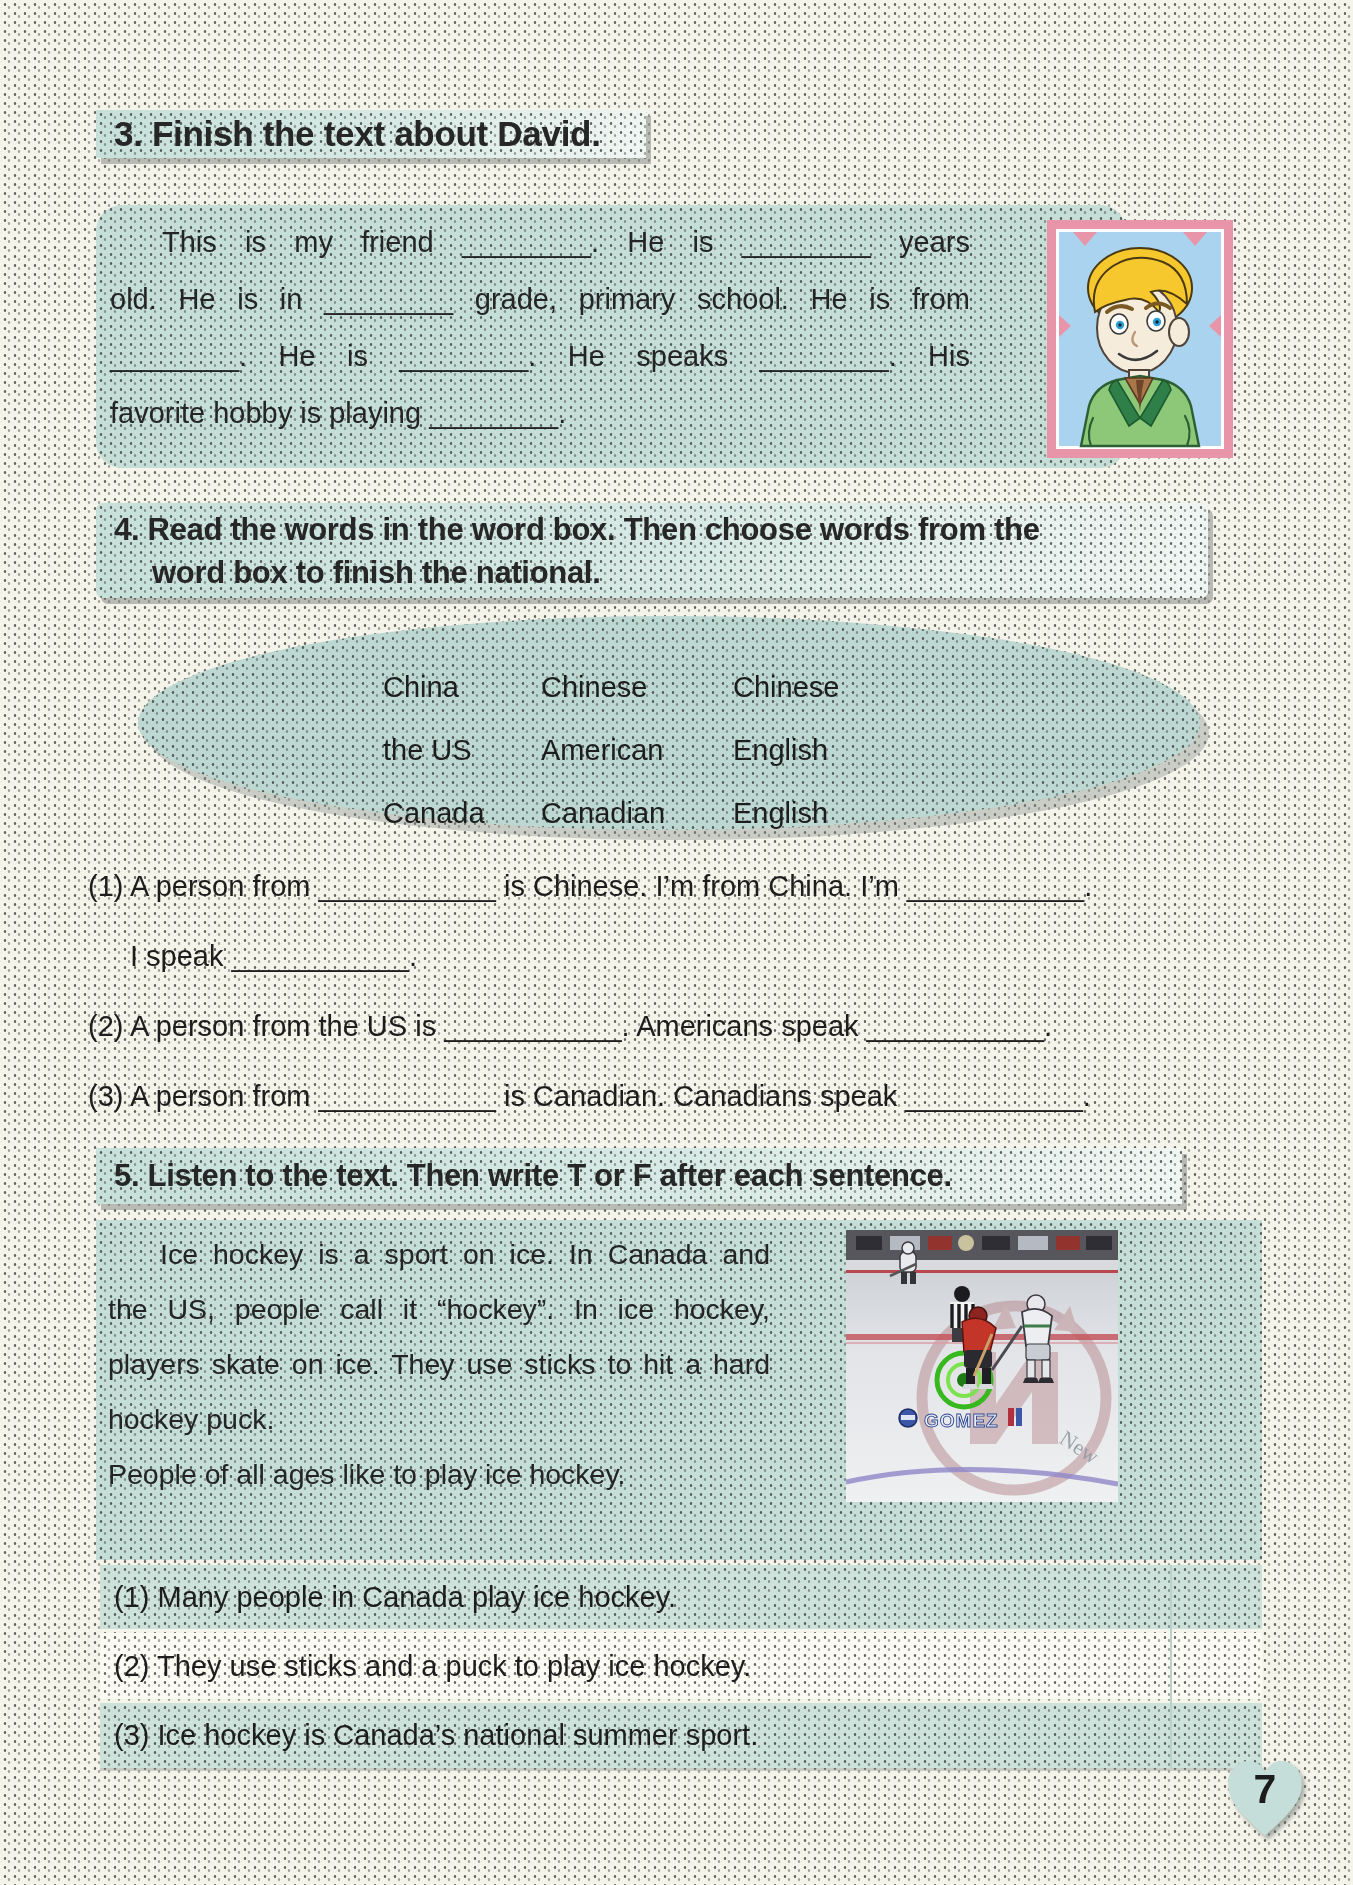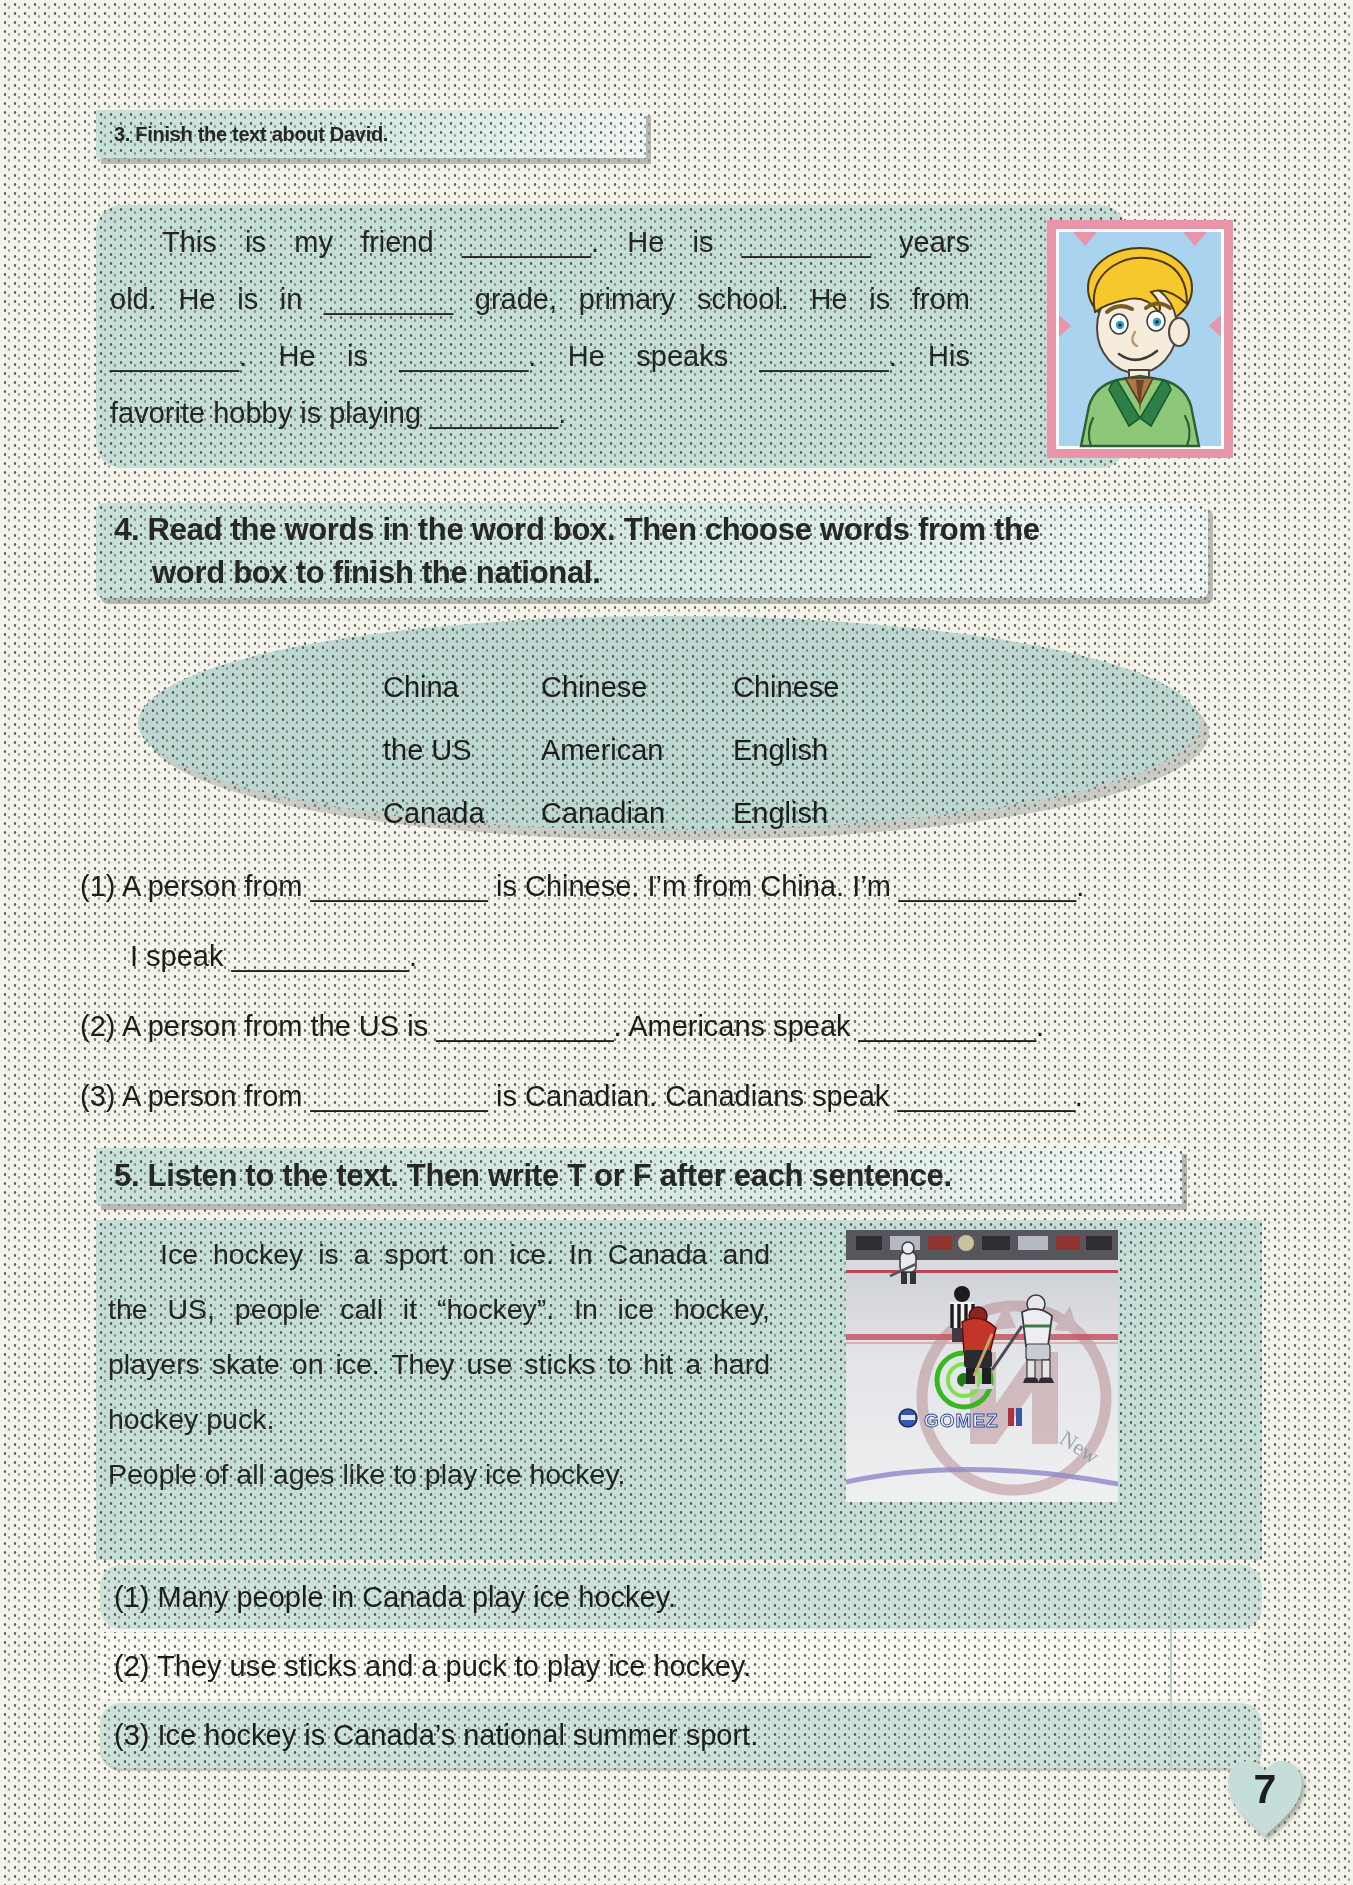--- a/index.html
+++ b/index.html
@@ -25,21 +25,21 @@
   }
   .bar{
     position:absolute; left:96px;
     background-image:var(--dots-a), var(--dots-b),
       linear-gradient(100deg,#c7e0da 0%, #d8eae5 55%, #f0f6f3 100%);
     background-size:10px 9px, 10px 9px, 100% 100%;
     background-position:0 0, 4px 3px, 0 0;
     box-shadow:5px 6px 0 rgba(108,118,115,0.45);
     font-weight:bold; color:#262626; letter-spacing:-0.3px;
   }
-  .bar3{top:110px; width:550px; height:48px; line-height:48px; padding-left:18px; font-size:20px;}
+  .bar3{top:110px; width:550px; height:48px; line-height:48px; padding-left:18px; font-size:35px;}
   .bar4{top:503px; width:1112px; height:95px; padding:5px 0 0 18px; font-size:31px; line-height:43px;border-radius:7px;}
   .bar4 .hl2{padding-left:38px;}
   .bar5{top:1148px; width:1086px; height:56px; line-height:56px; padding-left:18px; font-size:31px;}
 
   .panel{position:absolute; background-color:#c5ded8;}
   .box3{left:96px; top:205px; width:1030px; height:263px;border-radius:26px;}
   .box3 .ptext{position:absolute; left:14px; top:9px; width:860px; font-size:29px; line-height:57px; color:#242424;}
   .jline{text-align:justify; text-align-last:justify;}
   .indent{text-indent:52px;}
 
@@ -49,34 +49,34 @@
     position:absolute; left:138px; top:616px; width:1062px; height:214px;
     background-color:#bdd8d2; border-radius:50%;
     box-shadow:9px 10px 0 rgba(130,142,138,0.38);
   }
   .wordgrid{
     position:absolute; left:245px; top:40px;
     display:grid; grid-template-columns:158px 192px 150px;
     font-size:29px; line-height:63px; color:#1d1d1d;
   }
 
-  .s4line{position:absolute; left:80px; font-size:29px; white-space:nowrap; color:#1d1d1d;}
+  .s4line{position:absolute; left:88px; font-size:29px; white-space:nowrap; color:#1d1d1d;}
   .s4l1{top:870px;}
   .s4l2{top:940px; left:130px;}
   .s4l3{top:1010px;}
   .s4l4{top:1080px;}
 
   .box5{left:96px; top:1220px; width:1166px; height:340px;}
   .box5 .ptext{position:absolute; left:12px; top:7px; font-size:28.5px; line-height:55px; color:#242424;}
   .w660{width:662px;}
   .photo{position:absolute; left:750px; top:10px; width:272px; height:272px;}
 
   .trow{position:absolute; left:100px; width:1162px; font-size:29px; color:#1d1d1d;}
   .trow .stext{padding-left:14px;}
-  .row-teal{background-color:#cee2dc;border-radius:21px;}
+  .row-teal{background-color:#cee2dc;}
   .row-white{background-color:#fbfbf4;}
   .trow1{top:1565px; height:64px; line-height:64px;}
   .trow2{top:1633px; height:66px; line-height:66px;}
   .trow3{top:1703px; height:65px; line-height:65px; box-shadow:0 3px 0 rgba(120,132,128,0.35);}
   .tdivider{position:absolute; left:1170px; top:1565px; width:2px; height:203px; background:#b7d2cc;}
 
   .heart{position:absolute; left:1222px; top:1756px; width:86px; height:86px;
          filter:drop-shadow(3px 4px 2px rgba(90,102,96,0.5));}
   .heart text{font-family:"Liberation Sans", sans-serif; font-weight:bold; font-size:40px;}
 </style>

